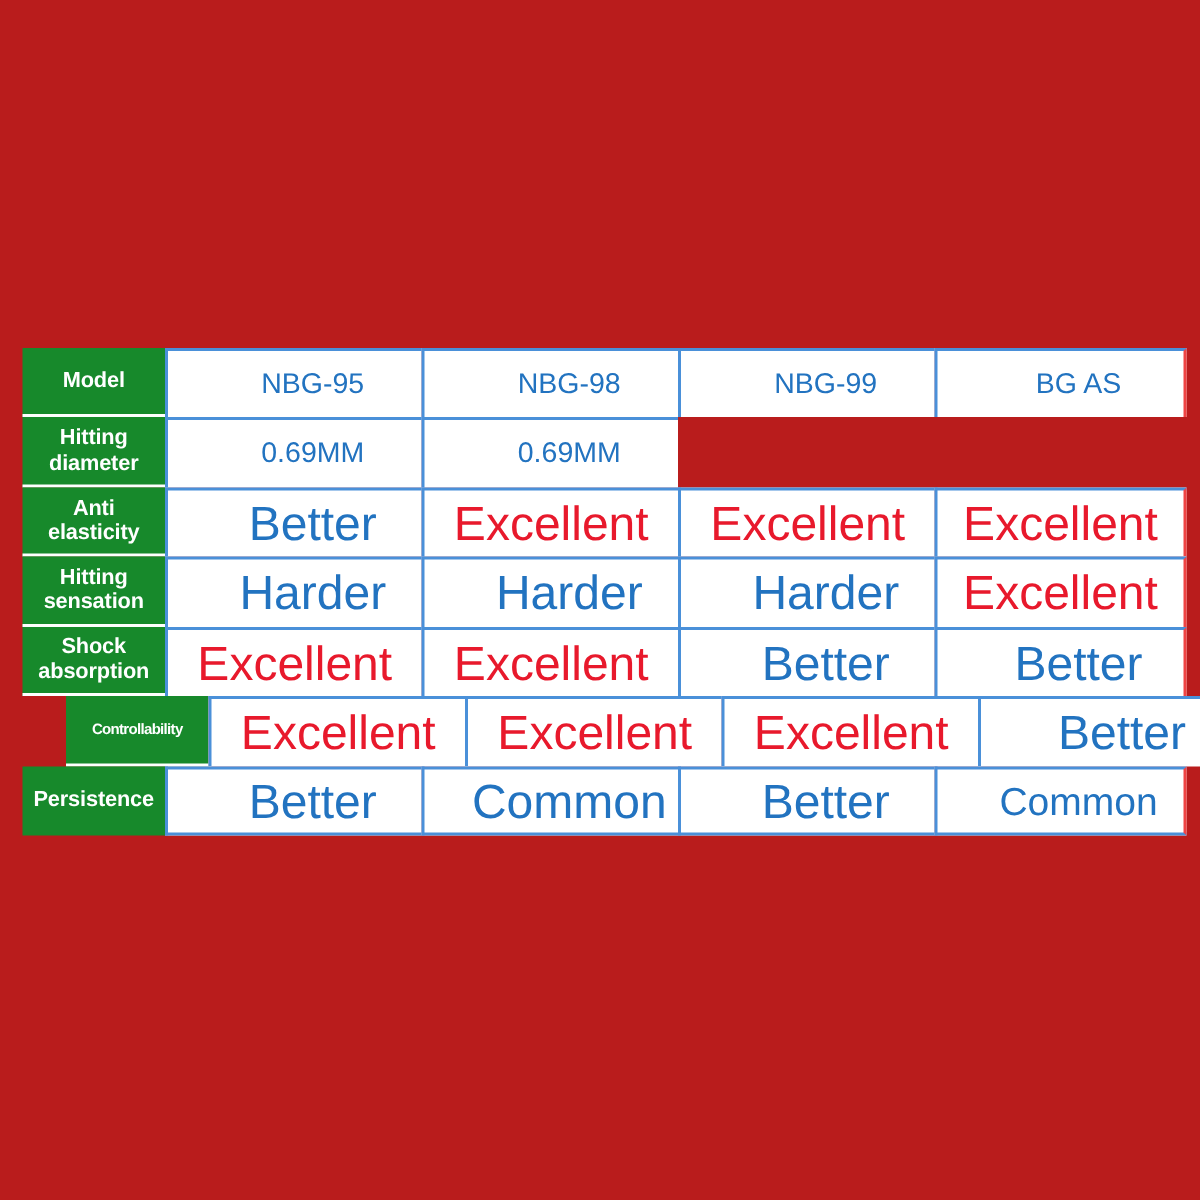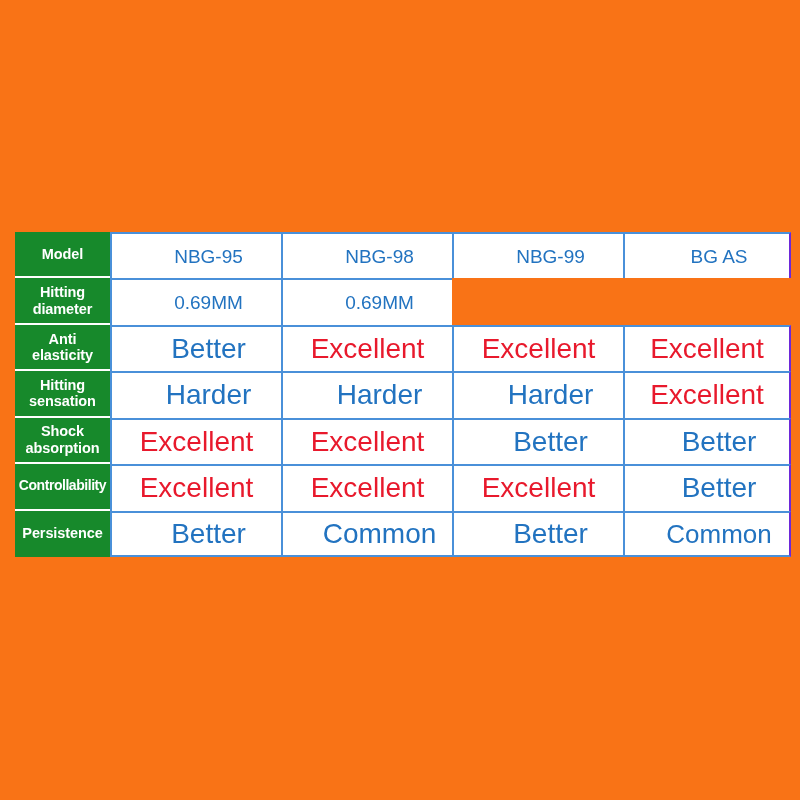--- a/index.html
+++ b/index.html
@@ -11,21 +11,21 @@
     width: 800px;
     height: 800px;
     font-family: "Liberation Sans", sans-serif;
     overflow: hidden;
   }
 
   #canvas {
     position: relative;
     width: 800px;
     height: 800px;
-    background: #f97316;
+    background: #b91c1c;
   }
 
   
   #spec-table {
     position: absolute;
     left: 15px;
     top: 232px;
     width: 773px;
     height: 325px;
     display: flex;
@@ -58,45 +58,46 @@
     padding: 0 1px;
   }
   .trow:last-child .label-cell {
     border-bottom: none;
   }
   .label-cell .l2 {
     display: block;
     text-align: right;
   }
   .label-cell.tight {
-    font-size: 14px;
+    font-size: 10px;
     letter-spacing: -0.45px;
+    margin-left: 29px;
   }
 
   
   .data-cell {
     flex: 0 0 171px;
     width: 171px;
     box-sizing: border-box;
     background: #ffffff;
     border-left: 2px solid #4a90d9;
     border-top: 2px solid #4a90d9;
     display: flex;
     align-items: center;
     justify-content: center;
     text-align: center;
-    font-size: 28px;
+    font-size: 32px;
     line-height: 1;
     color: #2273c0;
     overflow: hidden;
   }
   .data-cell.last-col {
     flex: 0 0 168px;
     width: 168px;
-    border-right: 2px solid #6d28d9;
+    border-right: 2px solid #ef4444;
   }
   .trow:last-child .data-cell {
     border-bottom: 2px solid #4a90d9;
   }
 
   
   .trow.small-text .data-cell { font-size: 19px; }
   .data-cell.xl { font-size: 26px; }
 
   

